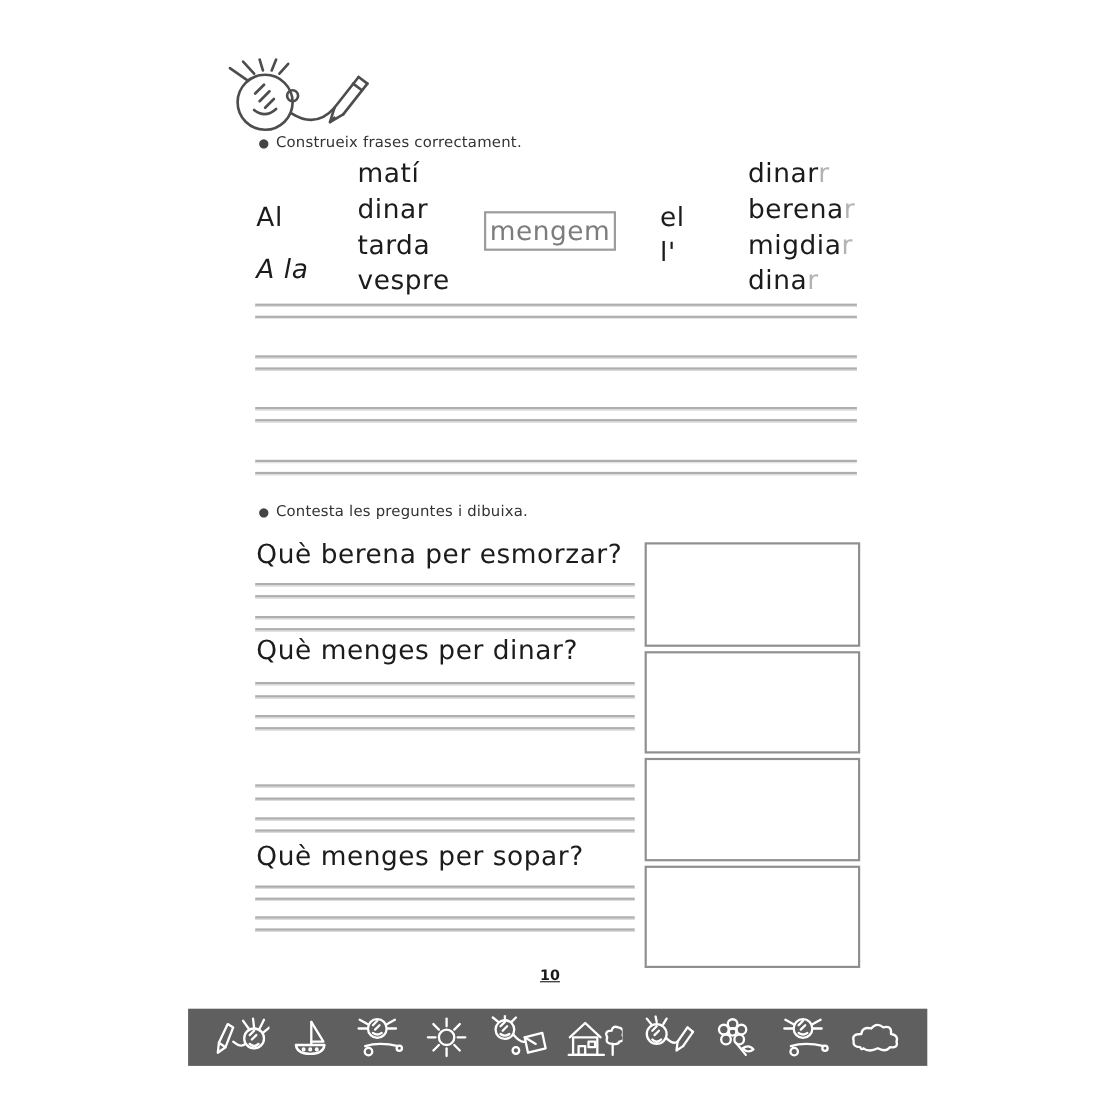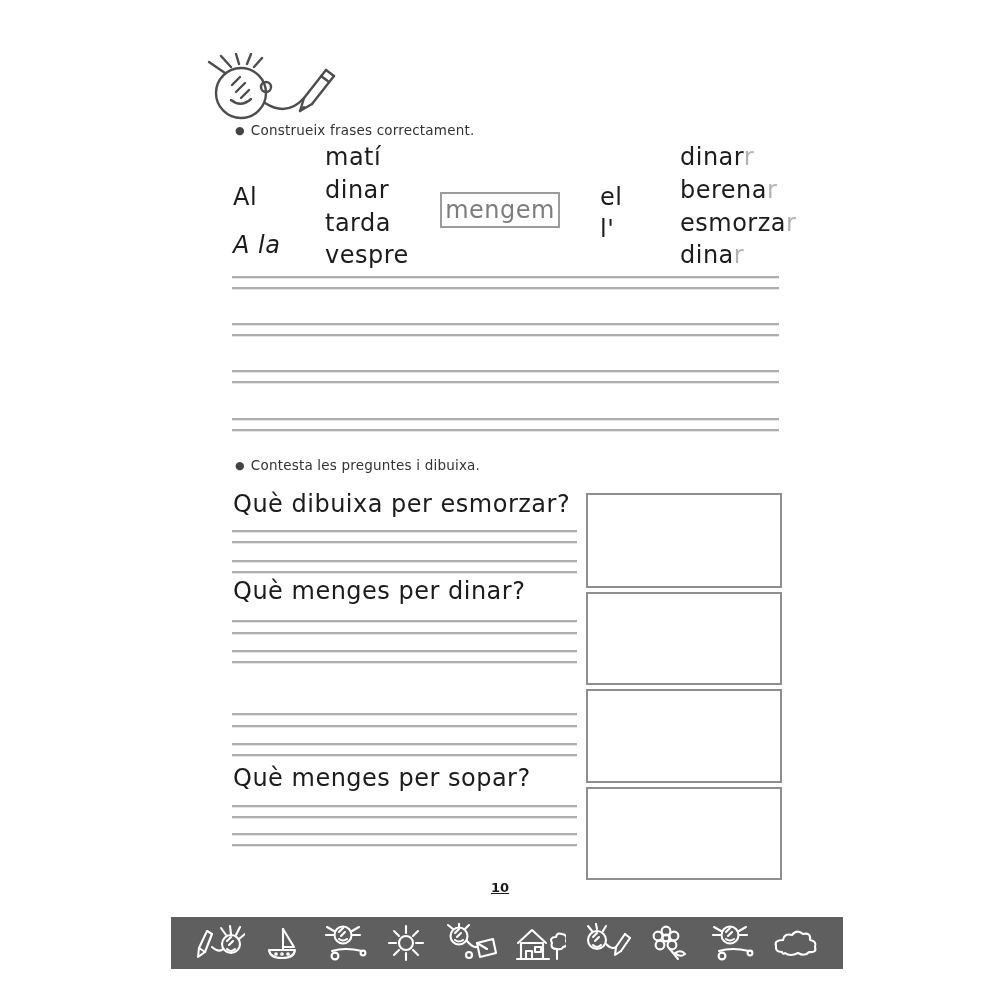--- a/index.html
+++ b/index.html
@@ -96,38 +96,38 @@
 
   <div class="verb-box">
     <span>mengem</span>
   </div>
 
   <span class="hand" style="left:600px;top:183px;">el</span>
   <span class="hand" style="left:600px;top:215px;">l'</span>
 
   <span class="hand" style="left:680px;top:143px;"><span>dinar</span><span class="gray-letter">r</span></span>
   <span class="hand" style="left:680px;top:176px;"><span>berena</span><span class="gray-letter">r</span></span>
-  <span class="hand" style="left:680px;top:209px;"><span>esmorza</span><span class="gray-letter">r</span></span>
+  <span class="hand" style="left:680px;top:209px;"><span>migdia</span><span class="gray-letter">r</span></span>
   <span class="hand" style="left:680px;top:241px;"><span>dina</span><span class="gray-letter">r</span></span>
 
   <div class="rule long" style="top:276px;"></div>
   <div class="rule long" style="top:287px;"></div>
   <div class="rule long" style="top:323px;"></div>
   <div class="rule long" style="top:334px;"></div>
   <div class="rule long" style="top:370px;"></div>
   <div class="rule long" style="top:381px;"></div>
   <div class="rule long" style="top:418px;"></div>
   <div class="rule long" style="top:429px;"></div>
 
   <div class="instruction" style="left:235px;top:457px;">
     <span class="bullet">●</span>
     <span>Contesta les preguntes i dibuixa.</span>
   </div>
 
-  <span class="hand" style="left:233px;top:490px;">Què dibuixa per esmorzar?</span>
+  <span class="hand" style="left:233px;top:490px;">Què berena per esmorzar?</span>
   <div class="rule short" style="top:530px;"></div>
   <div class="rule short" style="top:541px;"></div>
   <div class="rule short" style="top:560px;"></div>
   <div class="rule short" style="top:571px;"></div>
 
   <span class="hand" style="left:233px;top:577px;">Què menges per dinar?</span>
   <div class="rule short" style="top:620px;"></div>
   <div class="rule short" style="top:632px;"></div>
   <div class="rule short" style="top:650px;"></div>
   <div class="rule short" style="top:661px;"></div>

